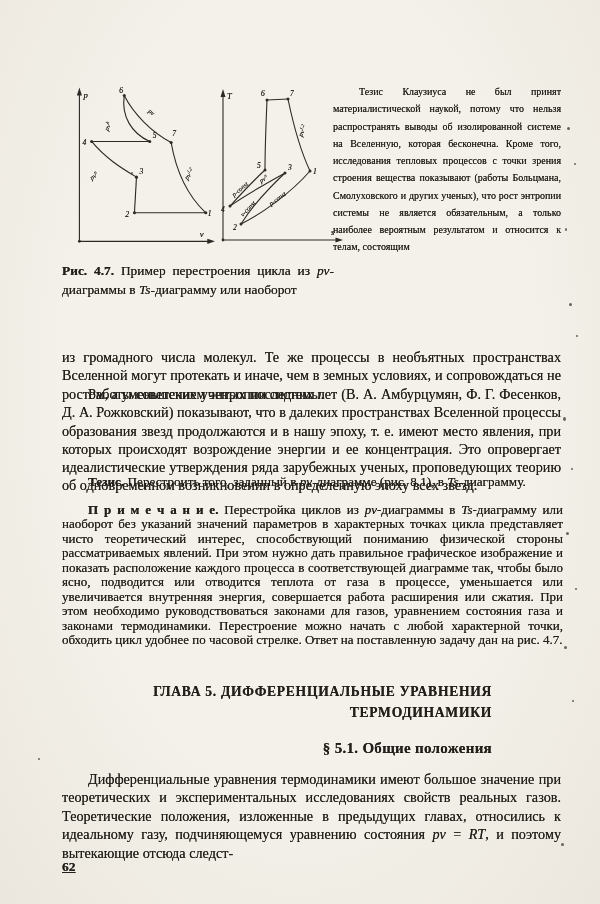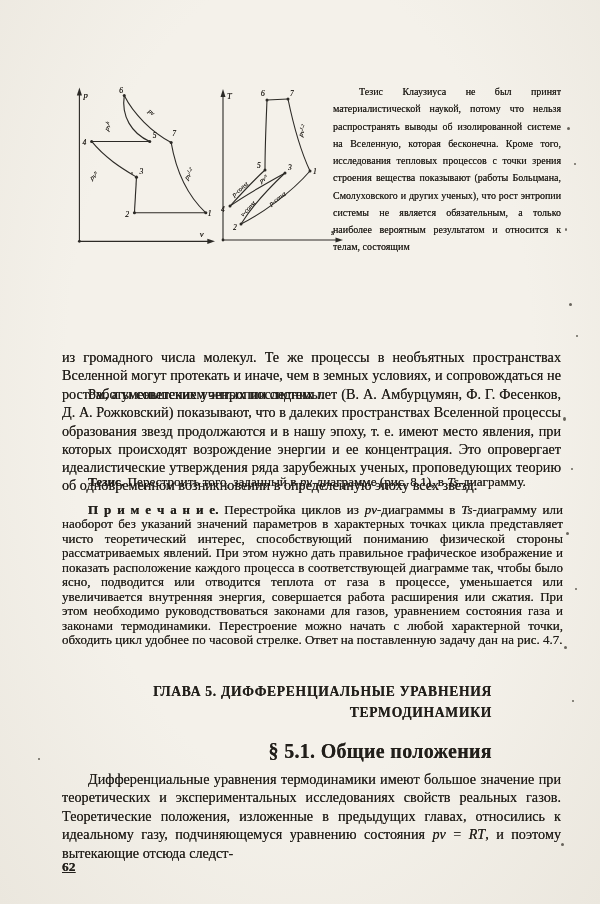--- a/index.html
+++ b/index.html
@@ -16,21 +16,21 @@
   .indent{text-indent:26px;}
   .col{left:333px;top:83px;width:228px;font-size:10px;line-height:17.25px;text-indent:26px;}
   .caption{left:62px;top:261px;width:272px;font-size:13.4px;line-height:19px;}
   .caption b{font-weight:bold;}
   .cont{left:62px;top:327px;width:499px;margin-top:21px;}
   .p2{left:62px;top:385px;width:499px;}
   .example{left:62px;top:474px;width:499px;font-size:13.2px;line-height:16.5px;}
   .note{left:62px;top:503px;width:501px;font-size:13px;line-height:14.45px;text-indent:26px;}
   .note .lead{font-weight:bold;letter-spacing:0;}
   .chapter{left:62px;top:681px;width:430px;font-size:13.6px;line-height:21px;font-weight:bold;letter-spacing:.7px;}
-  .section{left:62px;top:740px;width:430px;font-size:20px;font-weight:bold;letter-spacing:.3px;}
+  .section{left:62px;top:740px;width:430px;font-size:15px;font-weight:bold;letter-spacing:.3px;}
   .final{left:62px;top:770px;width:499px;line-height:18.4px;}
   .pagenum{left:62px;top:859px;font-size:13.5px;font-weight:bold;text-decoration:underline;}
   i{font-style:italic;}
   
   .fig{position:absolute;}
   .fig path,.fig line,.fig polyline{fill:none;stroke:#2c2a26;stroke-width:1.1;stroke-linecap:round;}
   .fig .arrow{fill:#2c2a26;stroke:none;}
   .fig circle{fill:#2c2a26;stroke:none;}
   .fig text{fill:#262420;stroke:none;font-family:"Liberation Serif","DejaVu Serif",serif;font-style:italic;}
   .axlab{font-size:8.5px;}
@@ -126,20 +126,21 @@
     <text class="ptlab" x="19" y="146">2</text>
     <text class="ptlab" x="99" y="90">1</text>
 
     <text class="cvlab" transform="translate(20,113) rotate(-40)">p-const</text>
     <text class="cvlab" transform="translate(47,99) rotate(-28)"><tspan>pv</tspan><tspan dy="-3" font-size="4.6">n</tspan></text>
     <text class="cvlab" transform="translate(29,133) rotate(-46)">v-const</text>
     <text class="cvlab" transform="translate(57,122) rotate(-36)">p-const</text>
     <text class="cvlab" transform="translate(88,53) rotate(-64)"><tspan>pv</tspan><tspan dy="-3" font-size="4.6">1,2</tspan></text>
   </svg>
 
+  <p class="abs jp caption"><b>Рис. 4.7.</b><span> Пример перестроения цикла из </span><i>pv</i><span>-диаграммы в </span><i>Ts</i><span>-диаграмму или наоборот</span></p>
 
   <div class="abs jp col">Тезис Клаузиуса не был принят материалистической наукой, потому что нельзя распространять выводы об изолированной системе на Вселенную, которая бесконечна. Кроме того, исследования тепловых процессов с точки зрения строения вещества показывают (работы Больцмана, Смолуховского и других ученых), что рост энтропии системы не является обязательным, а только наиболее вероятным результатом и относится к телам, состоящим</div>
 
   <div class="abs jp para cont">из громадного числа молекул. Те же процессы в необъятных пространствах Вселенной могут протекать и иначе, чем в земных условиях, и сопровождаться не ростом, а уменьшением энтропии системы.</div>
 
   <div class="abs jp para indent p2">Работы советских ученых последних лет (В. А. Амбурцумян, Ф. Г. Фесенков, Д. А. Рожковский) показывают, что в далеких пространствах Вселенной процессы образования звезд продолжаются и в нашу эпоху, т. е. имеют место явления, при которых происходят возрождение энергии и ее концентрация. Это опровергает идеалистические утверждения ряда зарубежных ученых, проповедующих теорию об одновременном возникновении в определенную эпоху всех звезд.</div>
 
   <p class="abs jp indent example"><b>Тезис.</b><span> Перестроить того, заданный в </span><i>pv</i><span>-диаграмме (рис. 8.1), в </span><i>Ts</i><span>-диаграмму.</span></p>
 
   <p class="abs jp note"><span class="lead">П р и м е ч а н и е.</span><span> Перестройка циклов из </span><i>pv</i><span>-диаграммы в </span><i>Ts</i><span>-диаграмму или наоборот без указаний значений параметров в характерных точках цикла представляет чисто теоретический интерес, способствующий пониманию физической стороны рассматриваемых явлений. При этом нужно дать правильное графическое изображение и показать расположение каждого процесса в соответствующей диаграмме так, чтобы было ясно, подводится или отводится теплота от газа в процессе, уменьшается или увеличивается внутренняя энергия, совершается работа расширения или сжатия. При этом необходимо руководствоваться законами для газов, уравнением состояния газа и законами термодинамики. Перестроение можно начать с любой характерной точки, обходить цикл удобнее по часовой стрелке. Ответ на поставленную задачу дан на рис. 4.7.</span></p>

